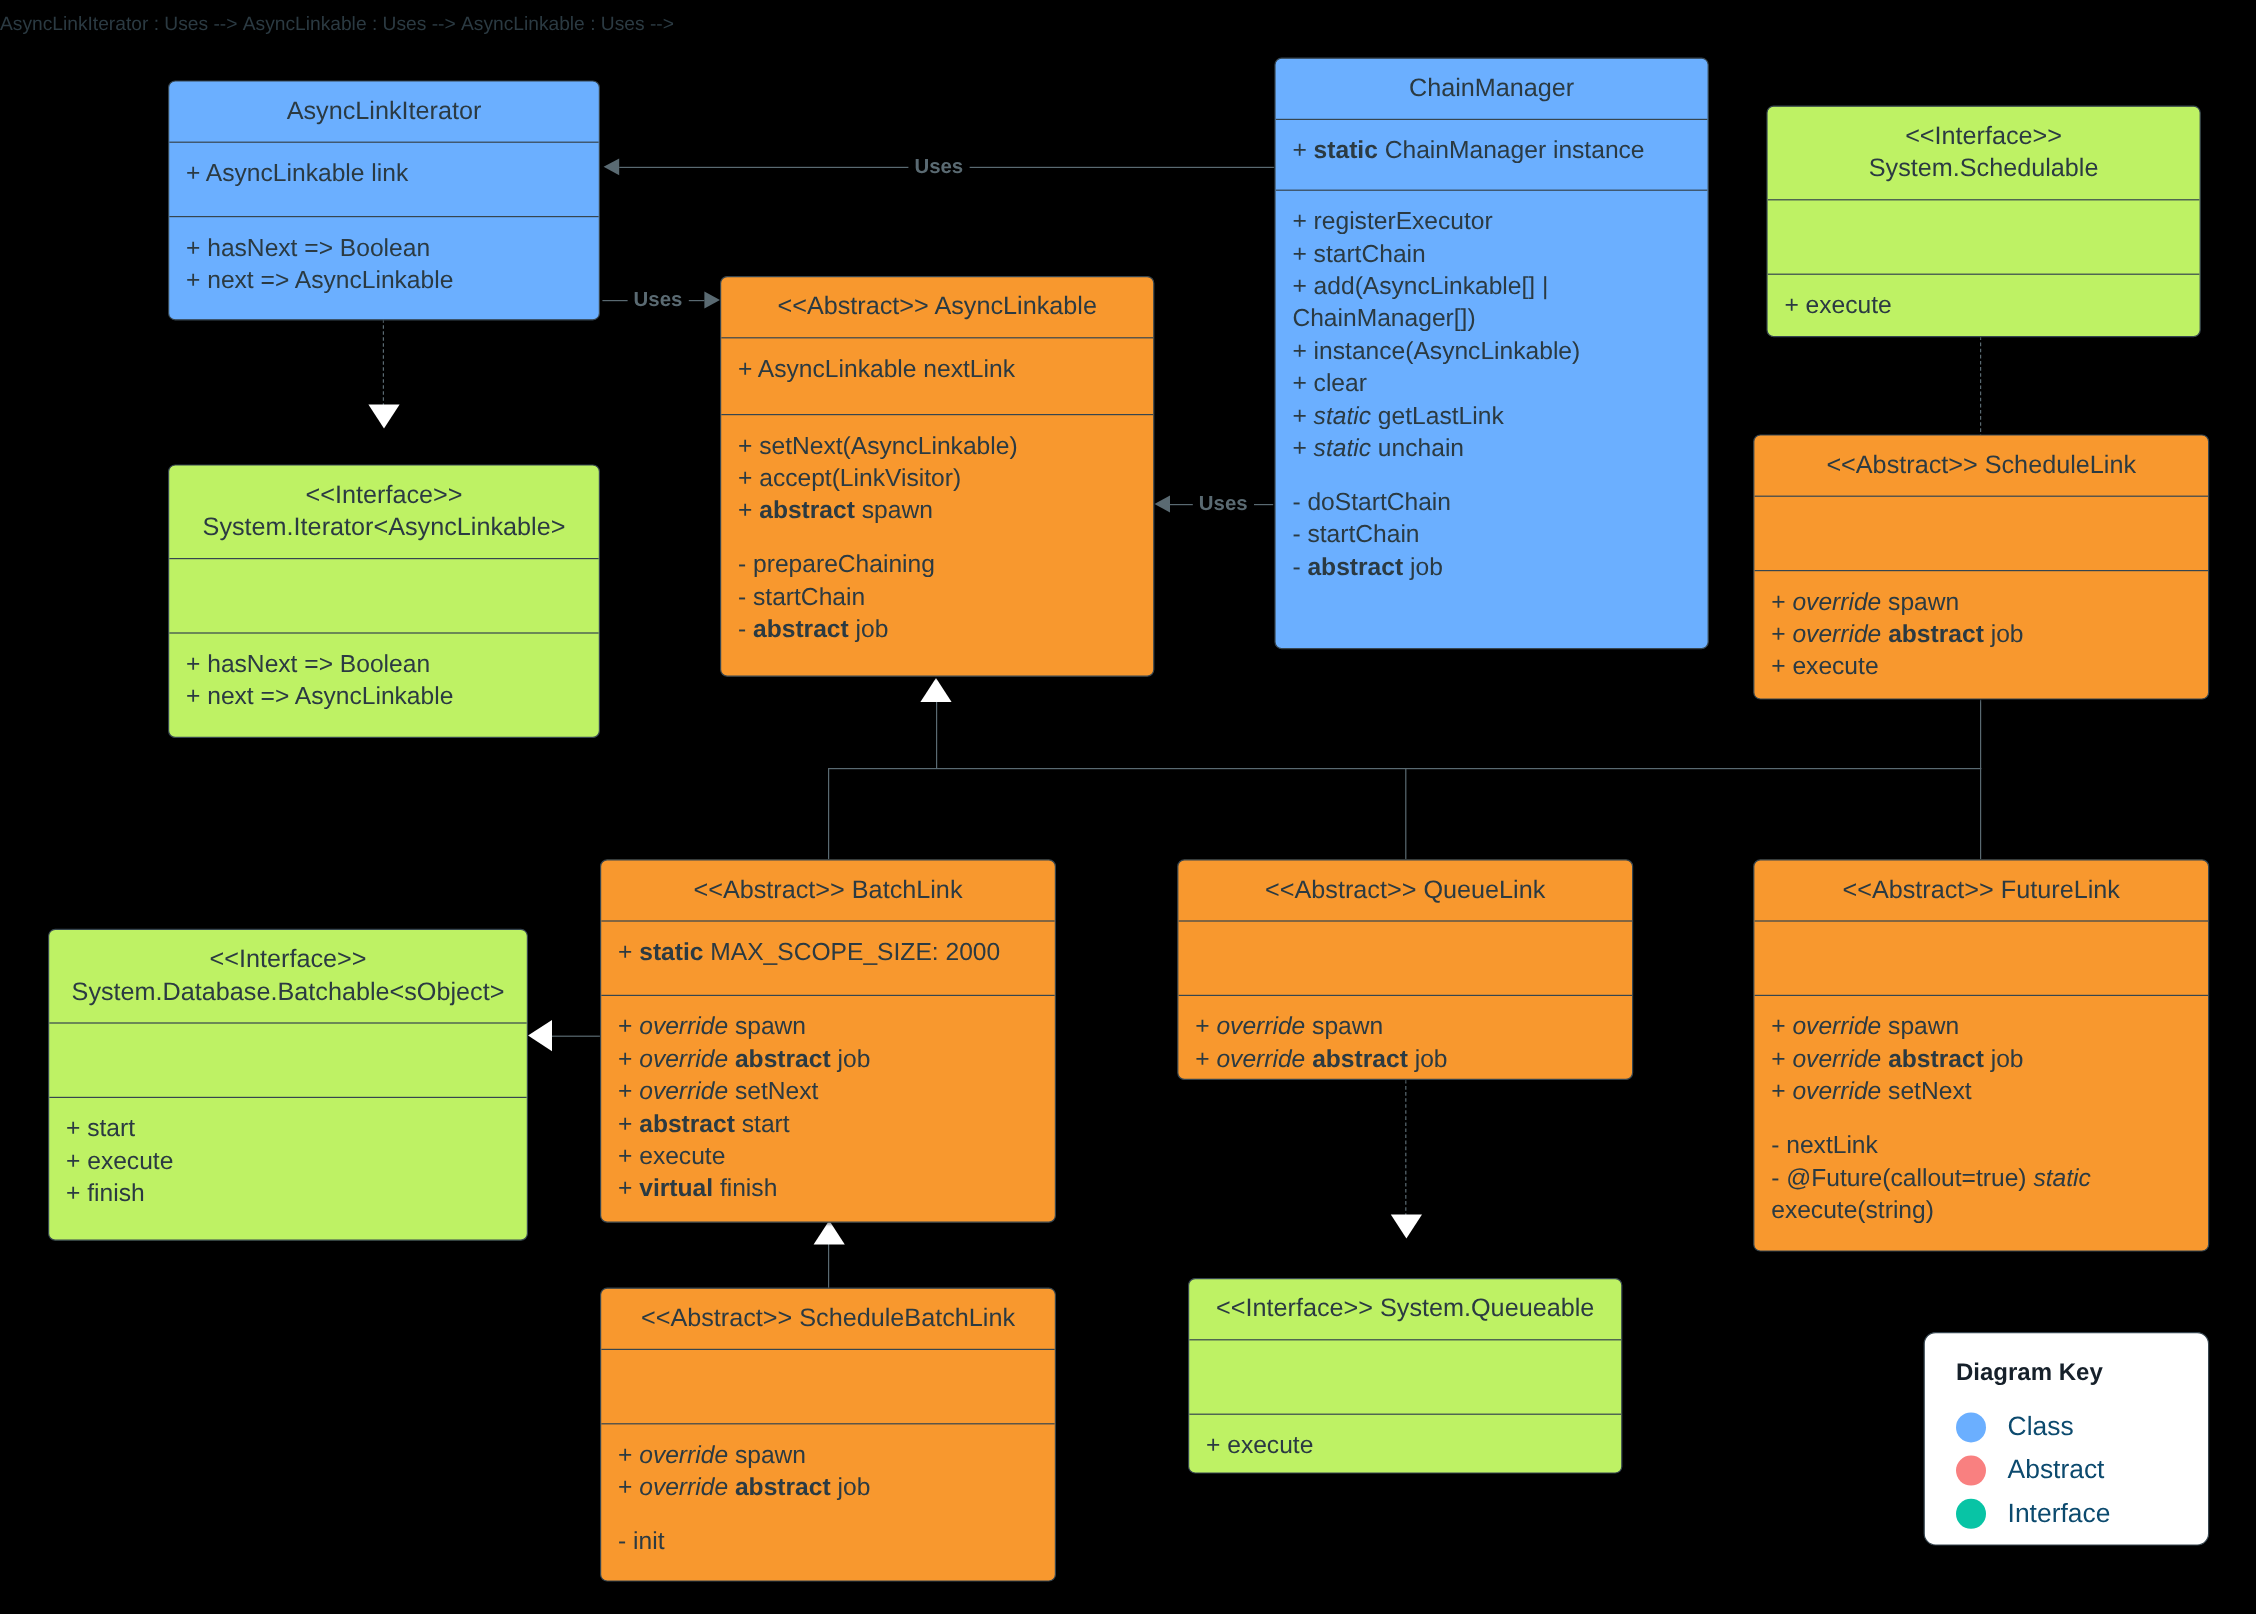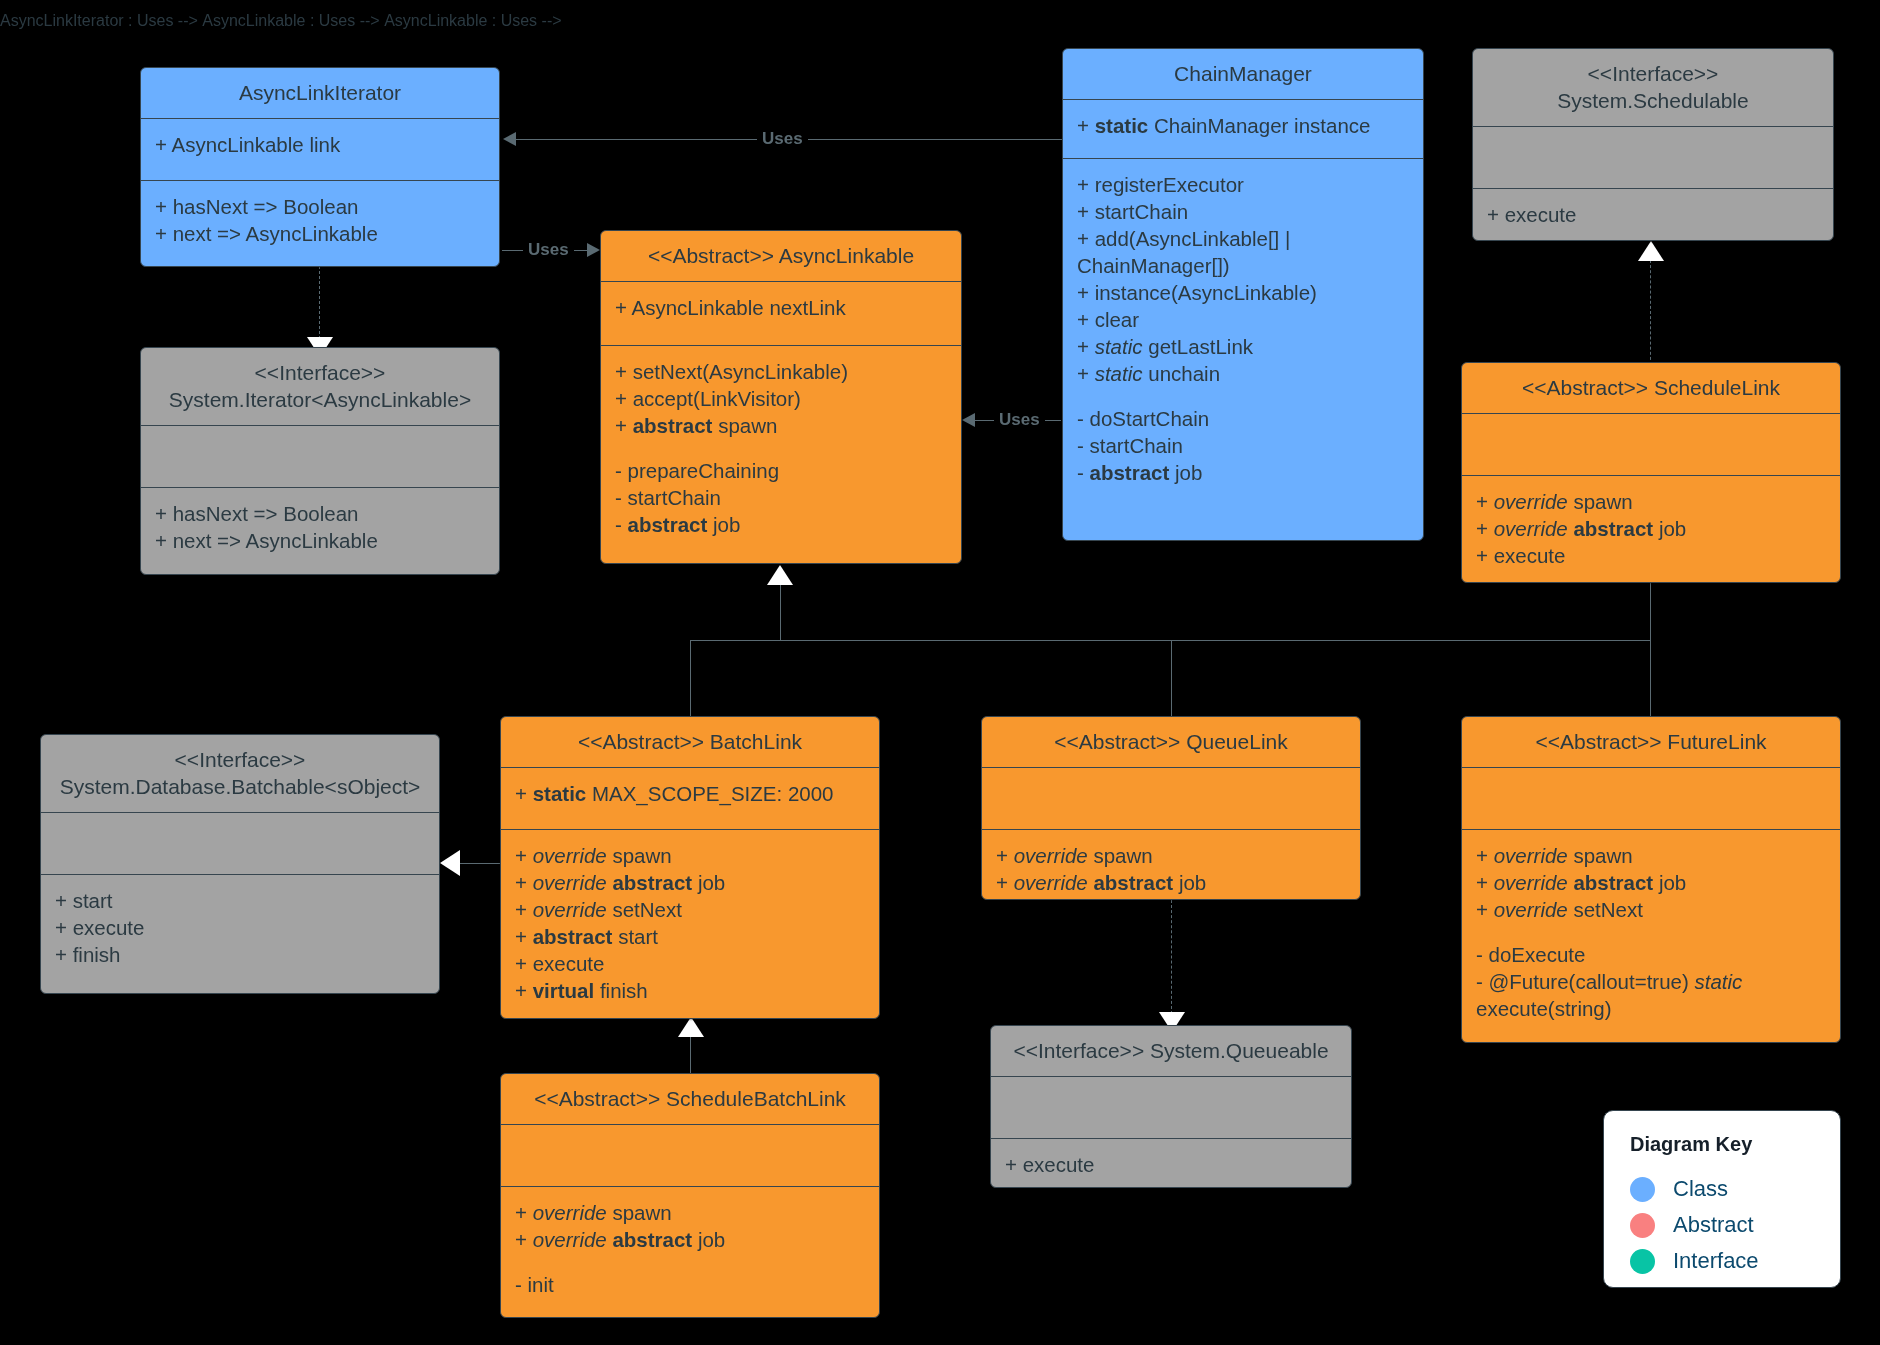--- a/index.html
+++ b/index.html
@@ -26,21 +26,21 @@
     position: absolute;
     box-sizing: border-box;
     border: 1px solid #36454f;
     border-radius: 6px;
     overflow: hidden;
     z-index: 5;
     box-shadow: 0 1px 2px rgba(0,0,0,0.35);
   }
   .uml-box.class   { background: #6bafff; }
   .uml-box.abstract{ background: #f8982e; }
-  .uml-box.iface   { background: #a3a3a3; }
+  .uml-box.iface   { background: #bef264; margin-top: 40px; }
 
   .uml-title {
     text-align: center;
     font-size: 21px;
     line-height: 27px;
     padding: 11px 10px 12px 10px;
     color: #2b3a42;
     border-bottom: 1px solid #36454f;
     box-sizing: border-box;
   }
@@ -376,21 +376,21 @@
     <div class="uml-title">
       <span>&lt;&lt;Abstract&gt;&gt;</span>
       <span>FutureLink</span>
     </div>
     <div class="uml-attrs empty" style="height:55px;"></div>
     <div class="uml-ops">
       <div class="row">+ <span class="i">override</span> spawn</div>
       <div class="row">+ <span class="i">override</span> <span class="b">abstract</span> job</div>
       <div class="row">+ <span class="i">override</span> setNext</div>
       <div class="gap"></div>
-      <div class="row">- doExecute</div>
+      <div class="row">- nextLink</div>
       <div class="row">- @Future(callout=true) <span class="i">static</span> execute(string)</div>
     </div>
   </div>
 
   
   <div class="uml-box abstract" style="left:500px; top:1061px; width:380px; height:245px;">
     <div class="uml-title">
       <span>&lt;&lt;Abstract&gt;&gt;</span>
       <span>ScheduleBatchLink</span>
     </div>

